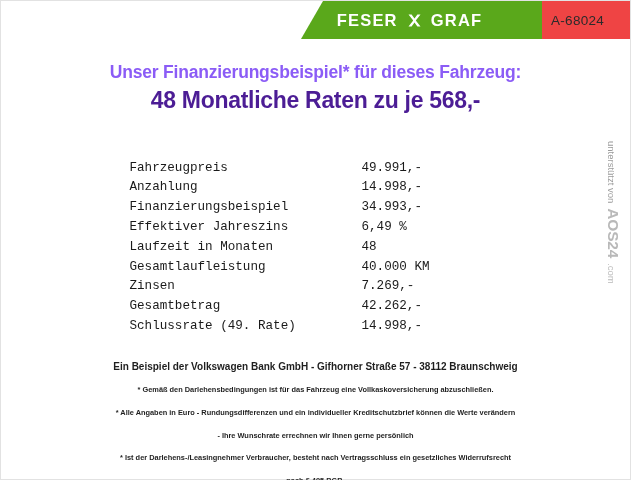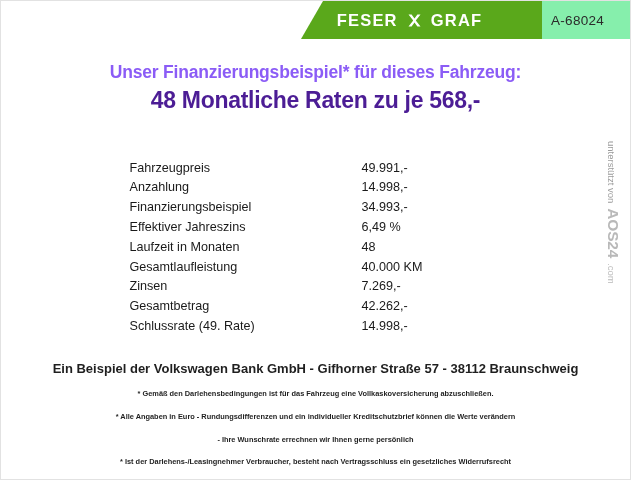--- a/index.html
+++ b/index.html
@@ -56,21 +56,21 @@
   }
   .brand-mark {
     display: inline-block;
     width: 15px;
     height: 15px;
     position: relative;
   }
   .brand-mark svg { display: block; }
   .header-right {
     flex: 0 0 88px;
-    background: #86efac;
+    background: #ef4444;
     display: flex;
     align-items: center;
     justify-content: flex-start;
     padding-left: 9px;
     box-sizing: border-box;
   }
   .header-code {
     font-size: 13.5px;
     color: #2b2b2b;
     letter-spacing: 0.3px;
@@ -96,36 +96,37 @@
   }
 
   
   .table-wrap {
     margin: 44px auto 0 auto;
     width: 372px;
   }
   table.finance {
     border-collapse: collapse;
     width: 100%;
+    font-family: Liberation Mono, monospace;
   }
   table.finance td {
     font-size: 12.6px;
     color: #1a1a1a;
     padding: 1.6px 0;
     vertical-align: top;
     line-height: 1.32;
     white-space: nowrap;
   }
   td.label { width: 232px; }
   td.value { width: 140px; }
 
   
   .bank-line {
     text-align: center;
-    font-size: 13px;
+    font-size: 10px;
     font-weight: bold;
     color: #1f1f1f;
     margin-top: 25px;
   }
   .legal {
     text-align: center;
     font-size: 7.4px;
     font-weight: bold;
     color: #1f1f1f;
     line-height: 1.45;

